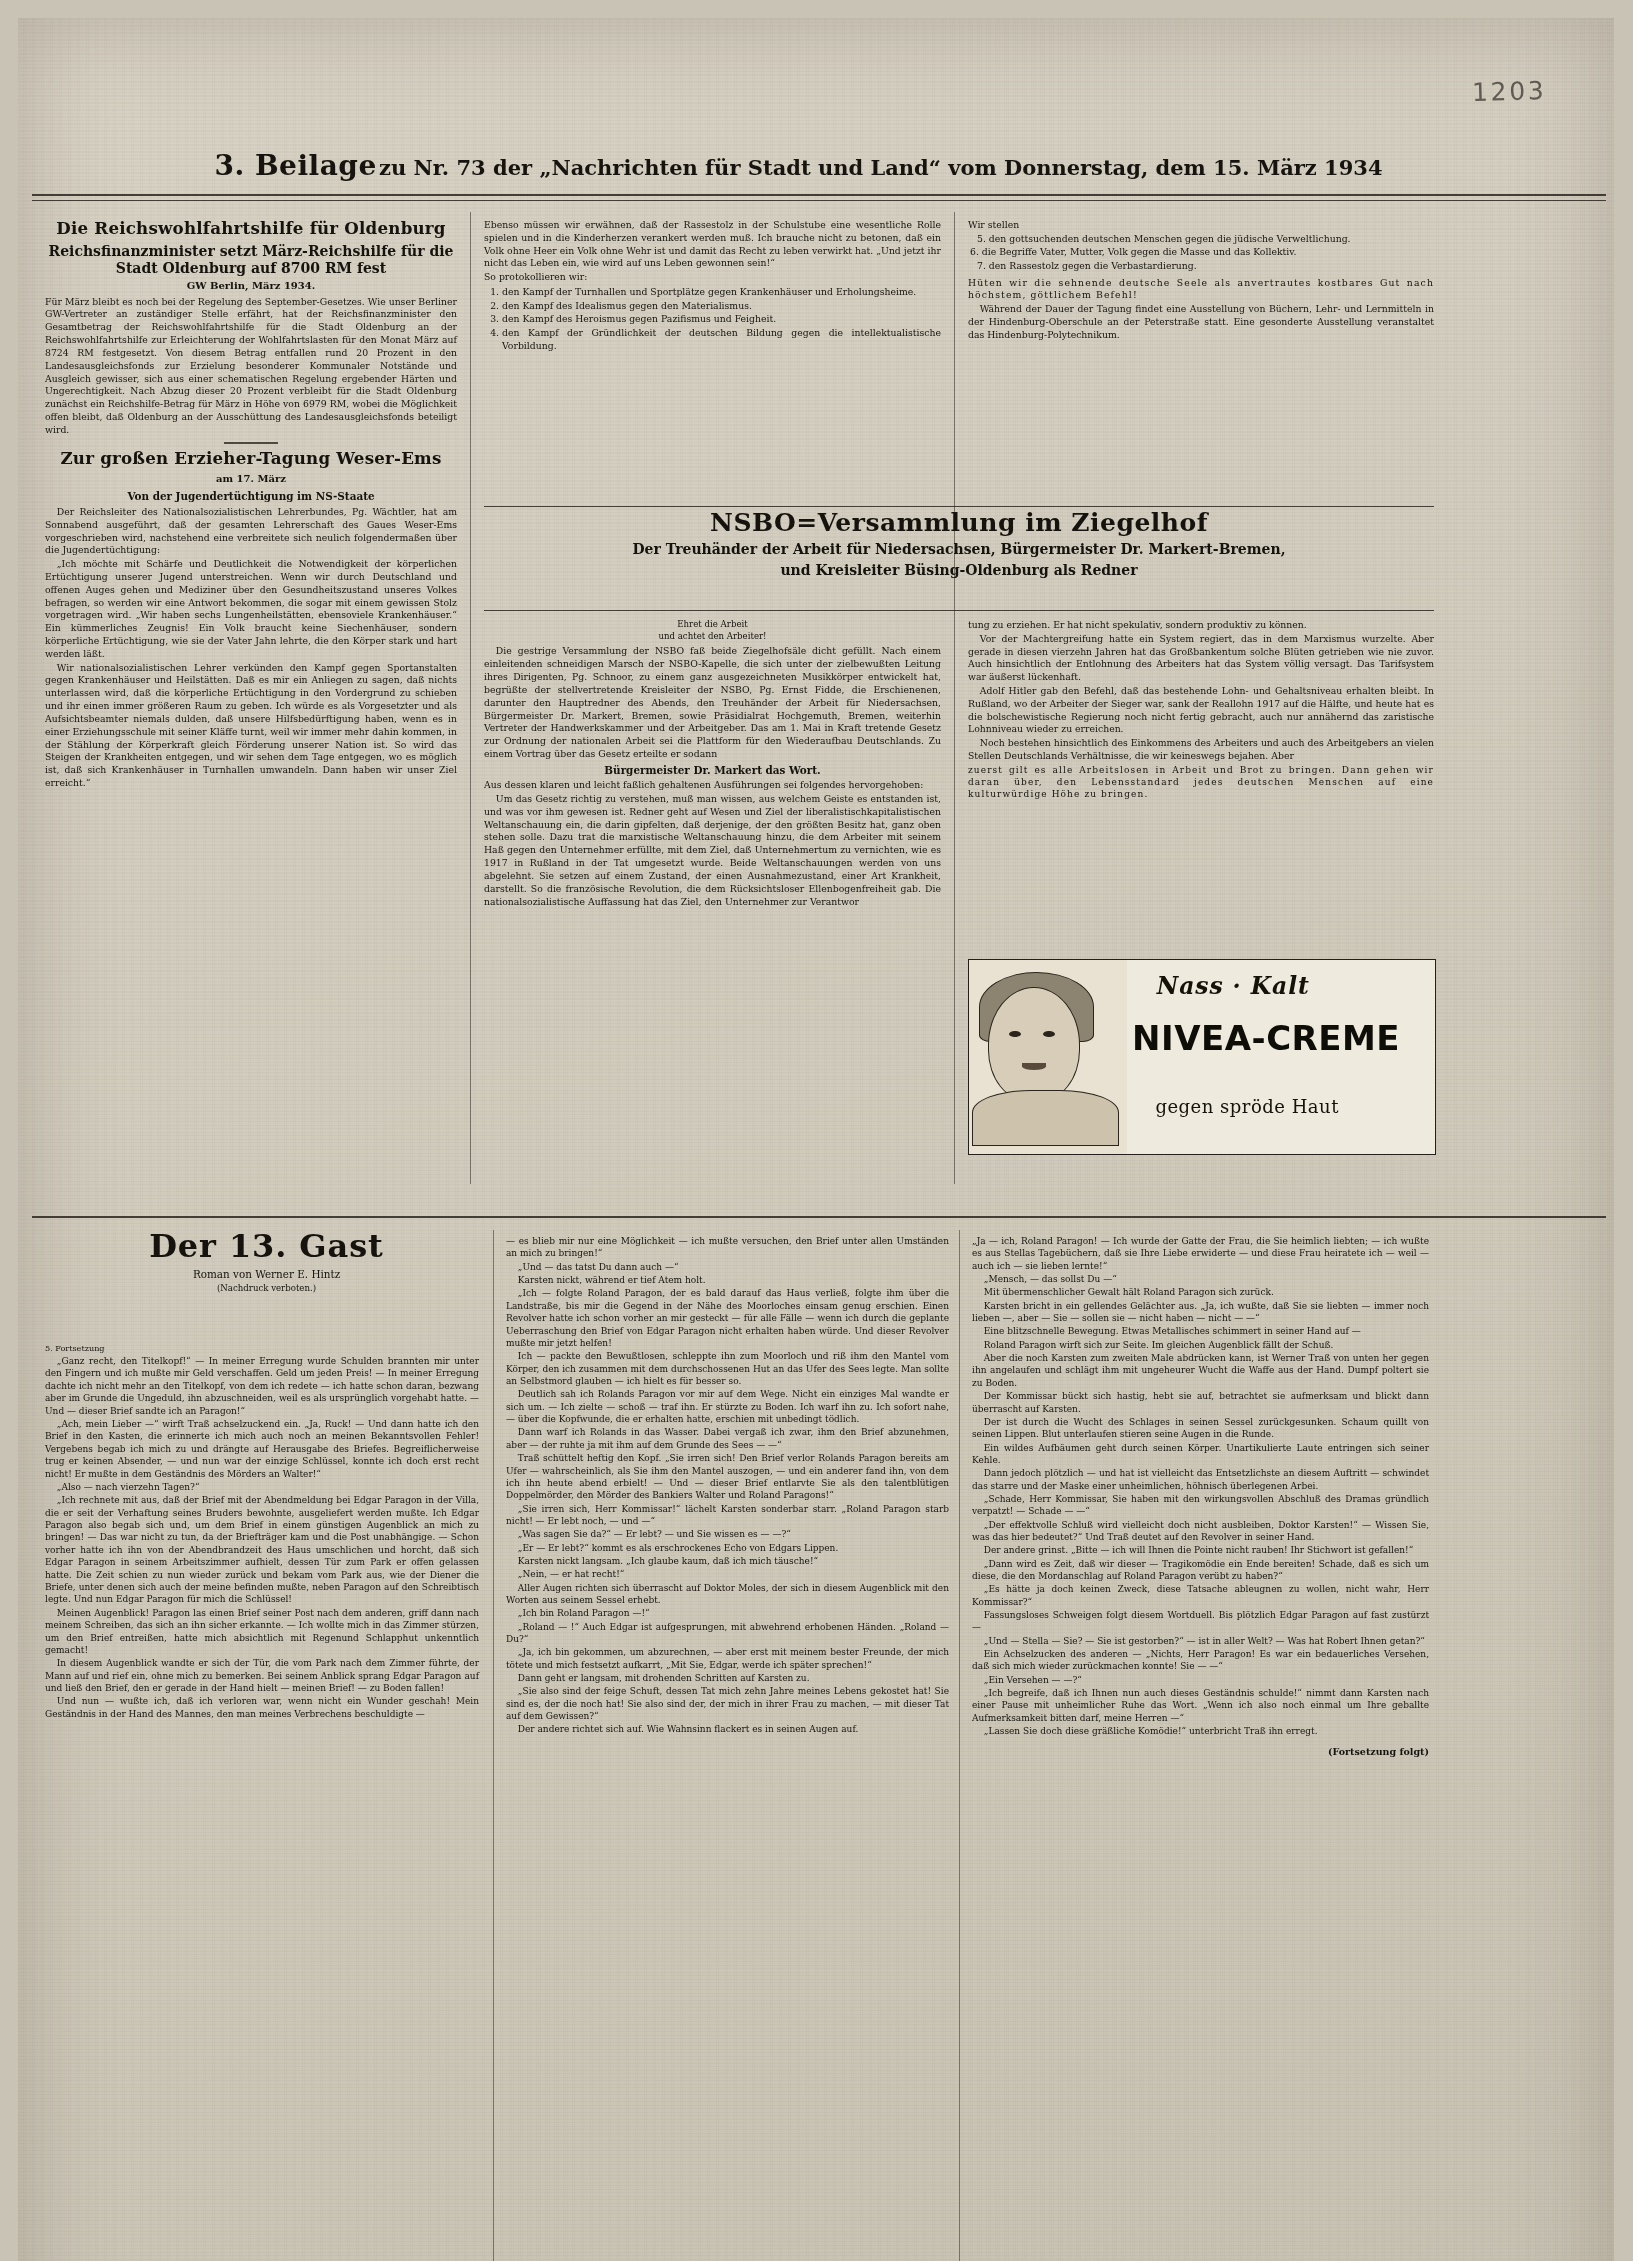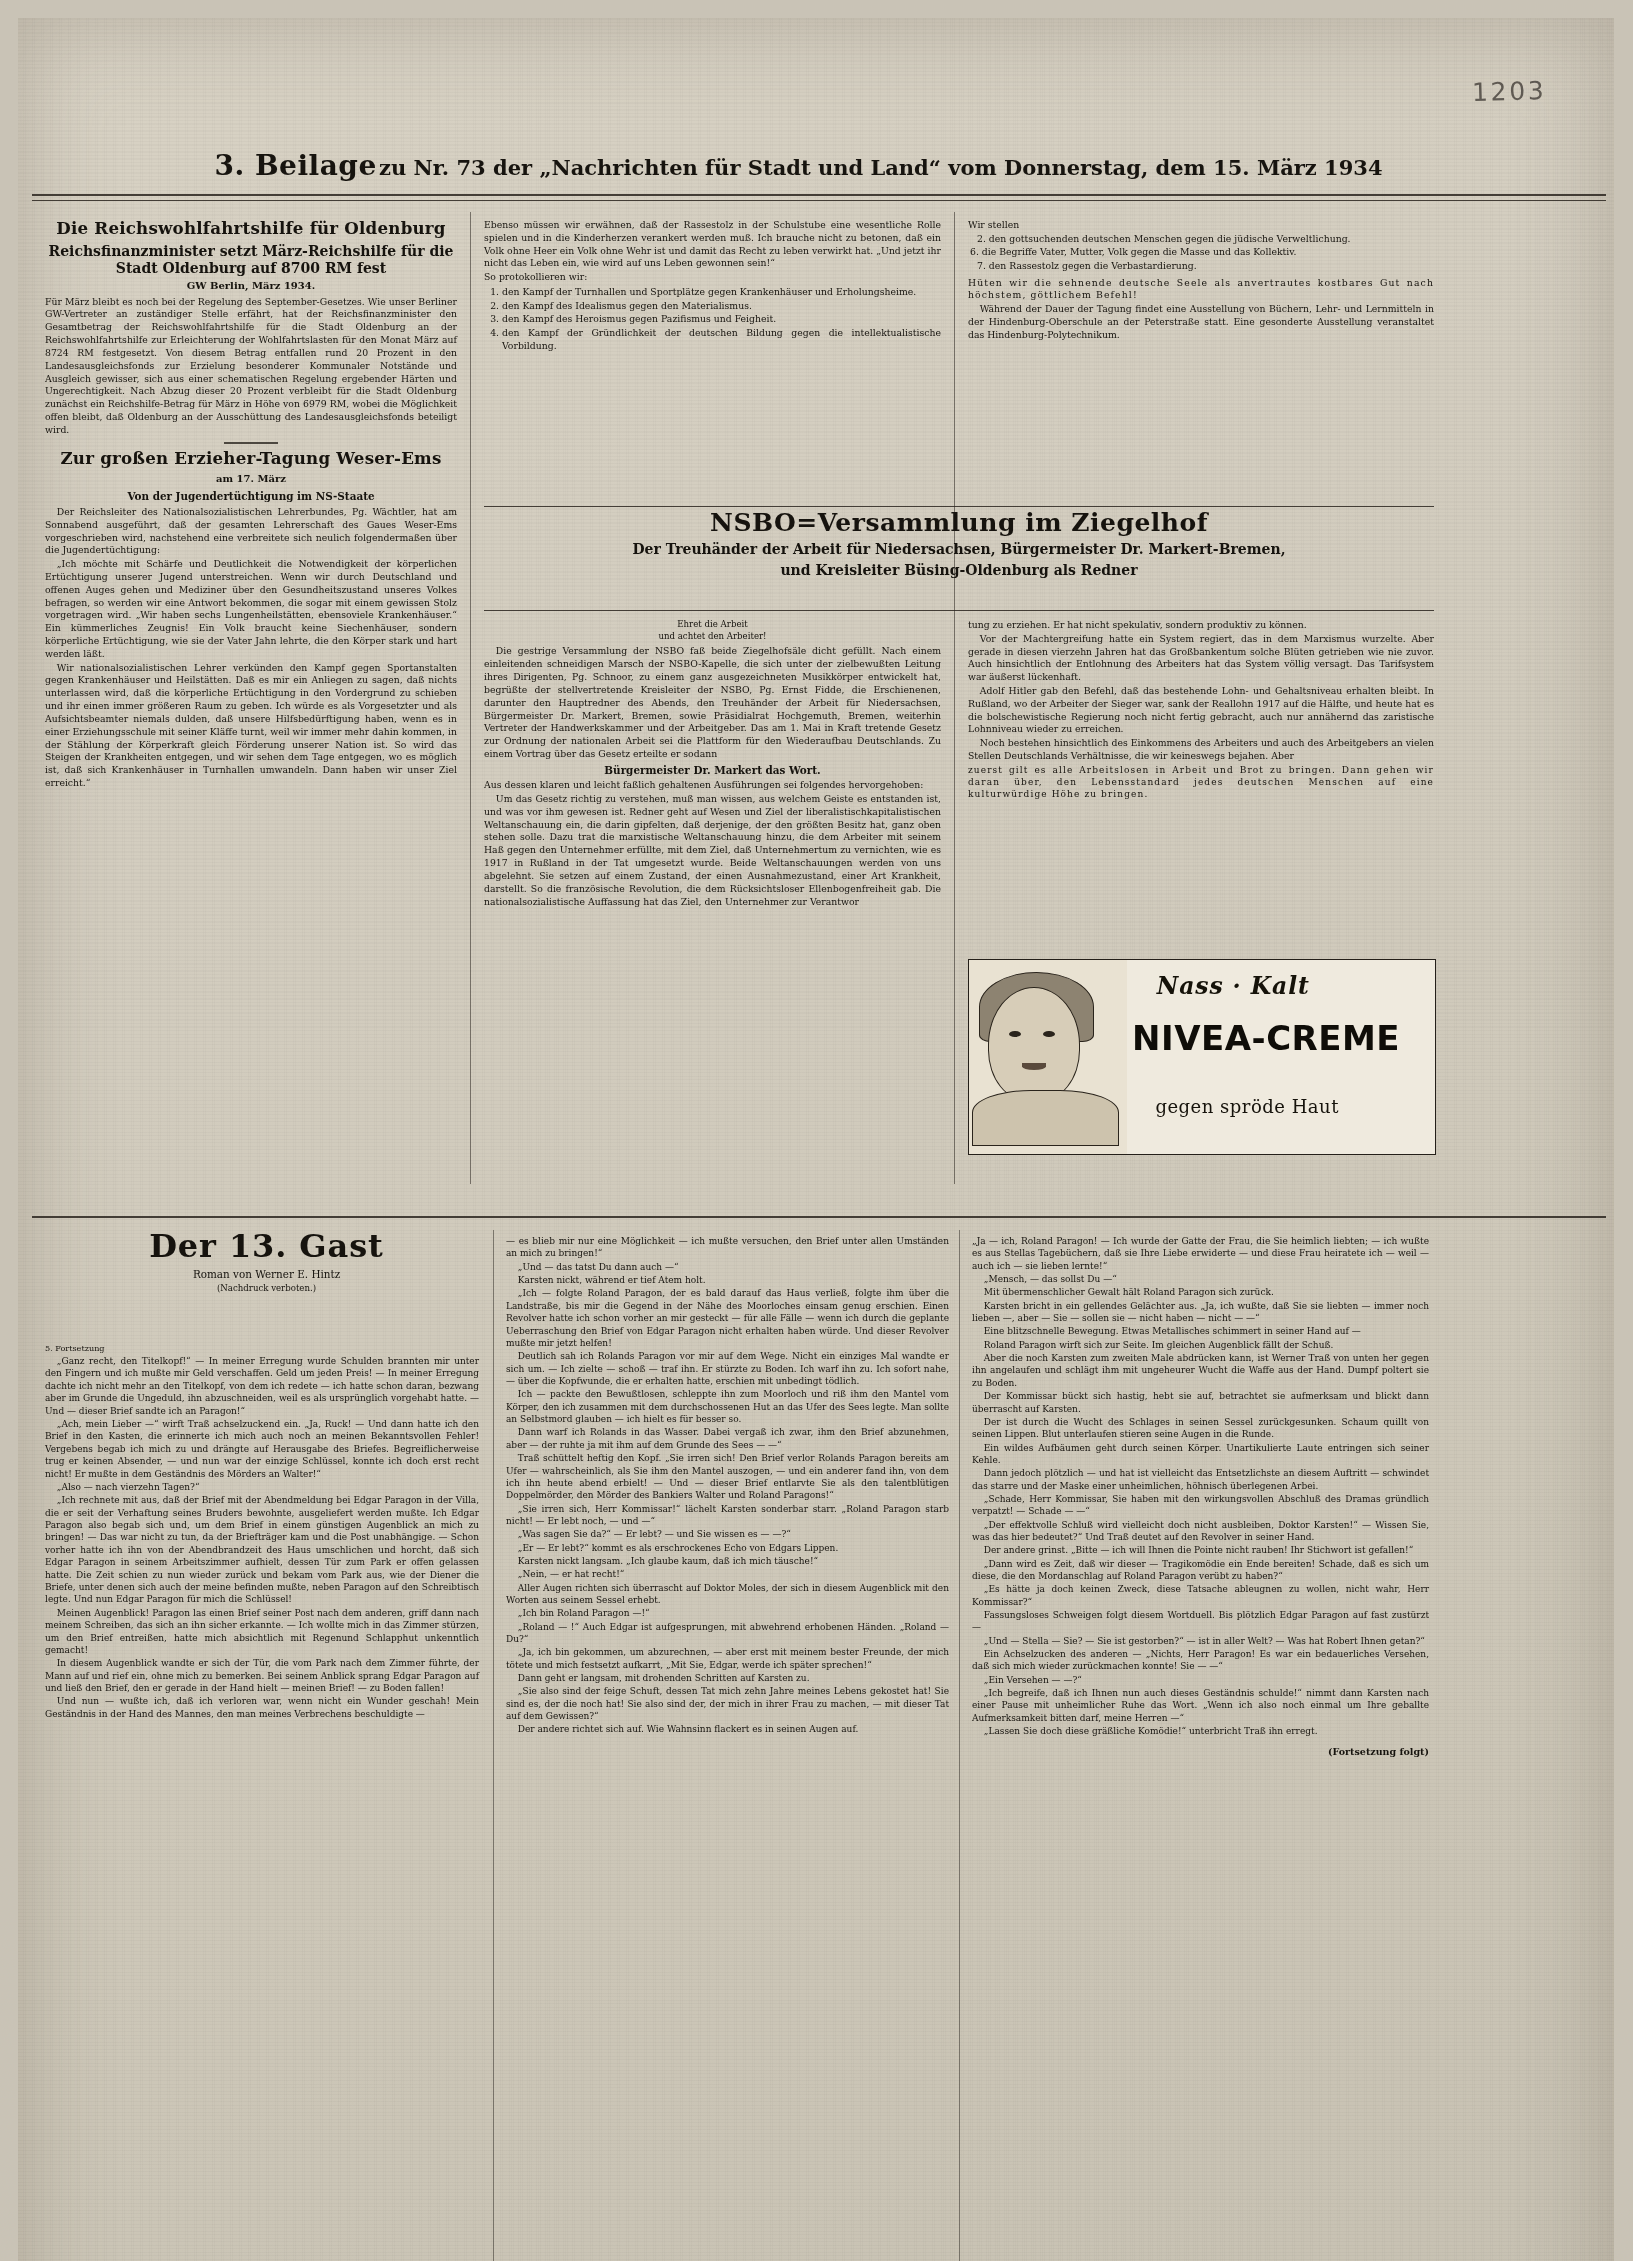--- a/index.html
+++ b/index.html
@@ -188,21 +188,21 @@
           <li>den Kampf des Idealismus gegen den Materialismus.</li>
           <li>den Kampf des Heroismus gegen Pazifismus und Feigheit.</li>
           <li>den Kampf der Gründlichkeit der deutschen Bildung gegen die intellektualistische Vorbildung.</li>
         </ol>
       </div>
     </div>
 
     <div class="colwrap" style="left:950px;top:201px;width:466px;">
       <div class="col" style="width:466px;">
         <p class="noind">Wir stellen</p>
-        <p class="noind" style="margin-left:9px;">2. den gottsuchenden deutschen Menschen gegen die jüdische Verweltlichung.</p>
+        <p class="noind" style="margin-left:9px;">5. den gottsuchenden deutschen Menschen gegen die jüdische Verweltlichung.</p>
         <p class="noind" style="margin-left:2px;">6. die Begriffe Vater, Mutter, Volk gegen die Masse und das Kollektiv.</p>
         <p class="noind" style="margin-left:9px;">7. den Rassestolz gegen die Verbastardierung.</p>
         <p class="noind spaced" style="margin-top:3.6px;">Hüten wir die sehnende deutsche Seele als anvertrautes kostbares Gut nach höchstem, göttlichem Befehl!</p>
         <p>Während der Dauer der Tagung findet eine Aus­stellung von Büchern, Lehr- und Lernmitteln in der Hindenburg-Oberschule an der Peterstraße statt. Eine ge­sonderte Ausstellung veranstaltet das Hindenburg-Poly­technikum.</p>
       </div>
     </div>
 
     <div class="colwrap" style="left:466px;top:488px;width:950px;">
       <div class="rule" style="position:relative;left:0;top:0;width:950px;height:1.4px;"></div>
       <div class="col" style="width:950px;position:relative;">
@@ -278,22 +278,22 @@
         <p>Und nun — wußte ich, daß ich verloren war, wenn nicht ein Wunder geschah! Mein Geständnis in der Hand des Mannes, den man meines Verbrechens beschuldigte —</p>
       </div>
     </div>
 
     <div class="colwrap" style="left:488px;top:1217px;width:443px;">
       <div class="col" style="width:443px;font-size:9px;">
         <p class="noind">— es blieb mir nur eine Möglichkeit — ich mußte versuchen, den Brief unter allen Umständen an mich zu bringen!“</p>
         <p>„Und — das tatst Du dann auch —“</p>
         <p>Karsten nickt, während er tief Atem holt.</p>
         <p>„Ich — folgte Roland Paragon, der es bald darauf das Haus verließ, folgte ihm über die Landstraße, bis mir die Gegend in der Nähe des Moorloches einsam genug er­schien. Einen Revolver hatte ich schon vorher an mir ge­steckt — für alle Fälle — wenn ich durch die geplante Ueberraschung den Brief von Edgar Paragon nicht erhalten haben würde. Und dieser Revolver mußte mir jetzt helfen!</p>
+        <p>Ich — packte den Bewußtlosen, schleppte ihn zum Moorloch und riß ihm den Mantel vom Körper, den ich zu­sammen mit dem durchschossenen Hut an das Ufer des Sees legte. Man sollte an Selbstmord glauben — ich hielt es für besser so.</p>
         <p>Deutlich sah ich Rolands Paragon vor mir auf dem Wege. Nicht ein einziges Mal wandte er sich um. — Ich zielte — schoß — traf ihn. Er stürzte zu Boden. Ich warf ihn zu. Ich sofort nahe, — über die Kopfwunde, die er erhal­ten hatte, erschien mit unbedingt tödlich.</p>
-        <p>Ich — packte den Bewußtlosen, schleppte ihn zum Moorloch und riß ihm den Mantel vom Körper, den ich zu­sammen mit dem durchschossenen Hut an das Ufer des Sees legte. Man sollte an Selbstmord glauben — ich hielt es für besser so.</p>
         <p>Dann warf ich Rolands in das Wasser. Dabei vergaß ich zwar, ihm den Brief abzunehmen, aber — der ruhte ja mit ihm auf dem Grunde des Sees — —“</p>
         <p>Traß schüttelt heftig den Kopf. „Sie irren sich! Den Brief verlor Rolands Paragon bereits am Ufer — wahr­scheinlich, als Sie ihm den Mantel auszogen, — und ein anderer fand ihn, von dem ich ihn heute abend erbielt! — Und — dieser Brief entlarvte Sie als den talentblütigen Doppelmörder, den Mörder des Bankiers Walter und Ro­land Paragons!“</p>
         <p>„Sie irren sich, Herr Kommissar!“ lächelt Karsten sonderbar starr. „Roland Paragon starb nicht! — Er lebt noch, — und —“</p>
         <p>„Was sagen Sie da?“ — Er lebt? — und Sie wissen es — —?“</p>
         <p>„Er — Er lebt?“ kommt es als erschrockenes Echo von Edgars Lippen.</p>
         <p>Karsten nickt langsam. „Ich glaube kaum, daß ich mich täusche!“</p>
         <p>„Nein, — er hat recht!“</p>
         <p>Aller Augen richten sich überrascht auf Doktor Moles, der sich in diesem Augenblick mit den Worten aus seinem Sessel erhebt.</p>
         <p>„Ich bin Roland Paragon —!“</p>
         <p>„Roland — !“ Auch Edgar ist aufgesprungen, mit ab­wehrend erhobenen Händen. „Roland — Du?“</p>

